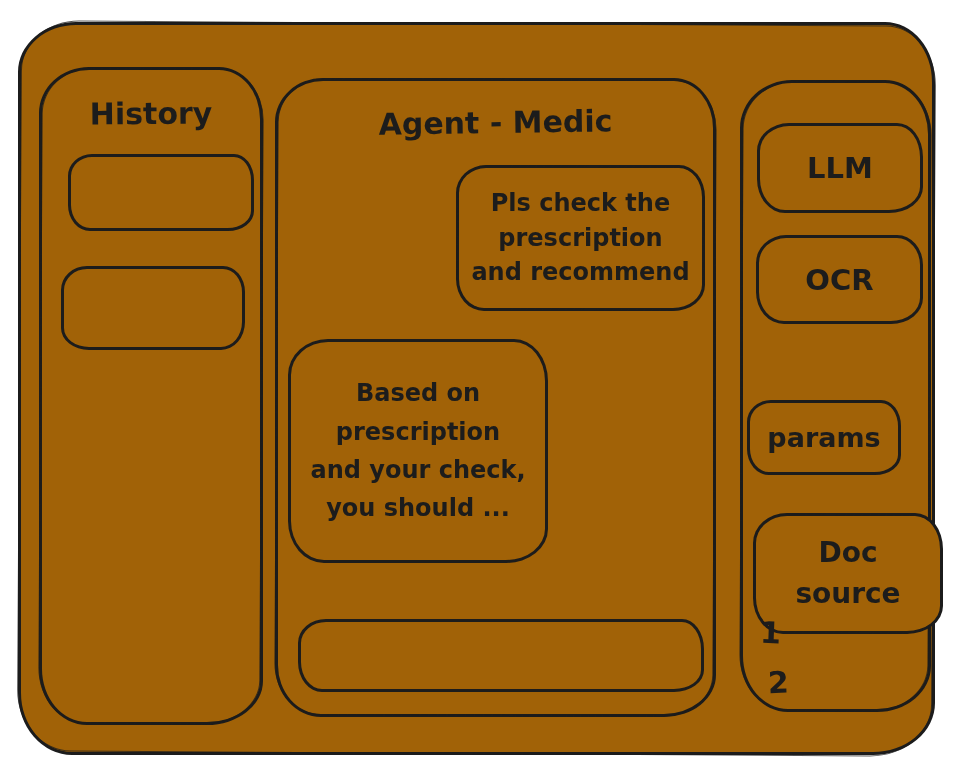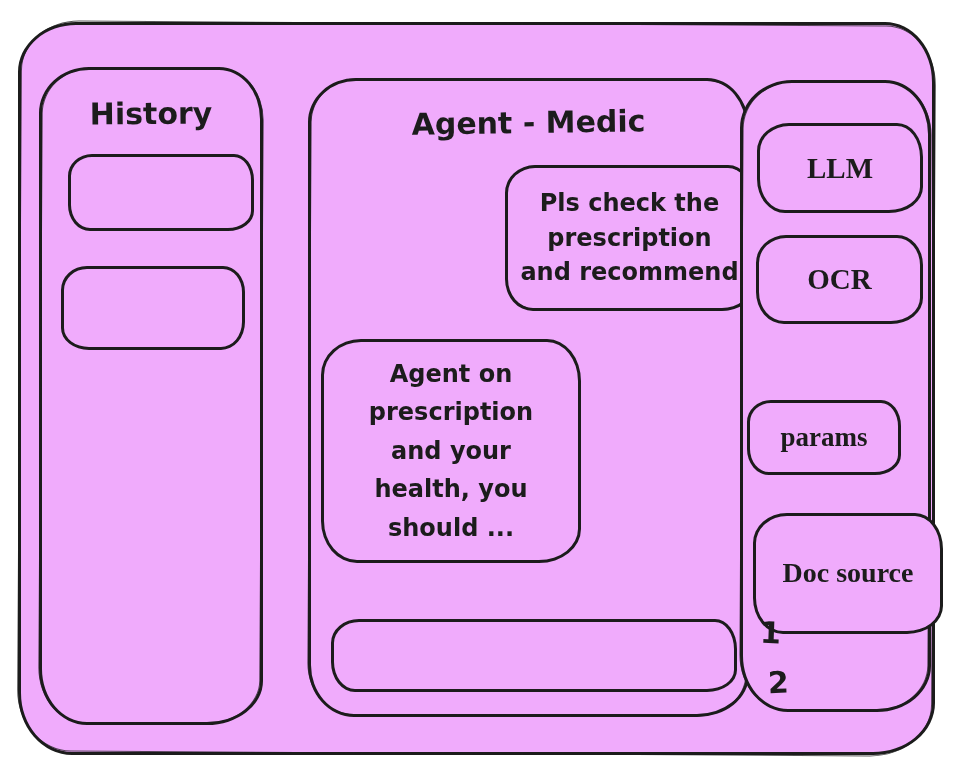--- a/index.html
+++ b/index.html
@@ -9,21 +9,21 @@
     background: #ffffff;
     font-family: "DejaVu Sans", sans-serif;
     font-weight: bold;
     color: #1c1c1c;
     position: relative;
     overflow: hidden;
   }
   .sketch {
     position: absolute;
     border: 3px solid #1c1c1c;
-    background: #f0abfc;
+    background: #a16207;
   }
   
   .double::before {
     content: "";
     position: absolute;
     inset: -2px;
     border: 1.5px solid rgba(28,28,28,0.75);
     border-radius: inherit;
     transform: rotate(0.35deg);
     pointer-events: none;
@@ -62,30 +62,29 @@
   }
   .hist-item-2 {
     left: 19px; top: 196px; width: 184px; height: 84px;
     border-radius: 26px 22px 24px 28px / 24px 26px 28px 22px;
   }
 
   
   .chat-panel {
     left: 272px; top: 75px; width: 441px; height: 639px;
     border-radius: 48px 42px 52px 46px / 44px 50px 42px 52px;
-    margin-left: 33px;
   }
   .chat-title {
     top: 24px;
     font-size: 30px;
     transform: rotate(-0.8deg);
   }
   .bubble { font-size: 24px; }
   .bubble-user {
-    left: 194px; top: 84px; width: 249px; height: 146px;
+    left: 178px; top: 84px; width: 249px; height: 146px;
     border-radius: 30px 26px 32px 28px / 28px 32px 26px 32px;
     line-height: 1.45;
     padding: 6px 10px;
   }
   .bubble-assistant {
     left: 10px; top: 258px; width: 260px; height: 224px;
     border-radius: 40px 34px 42px 36px / 36px 42px 34px 42px;
     line-height: 1.6;
     padding: 8px 16px;
   }
@@ -97,21 +96,21 @@
     padding: 0 18px;
     outline: none;
     color: #1c1c1c;
   }
 
   
   .sidebar-right {
     left: 737px; top: 77px; width: 191px; height: 632px;
     border-radius: 52px 46px 54px 48px / 48px 54px 46px 56px;
   }
-  .tool { font-size: 29px; cursor: default; font-family: Liberation Serif, serif; }
+  .tool { font-size: 29px; cursor: default; }
   .tool-llm {
     left: 14px; top: 40px; width: 166px; height: 90px;
     border-radius: 32px 26px 34px 28px / 28px 34px 26px 34px;
   }
   .tool-ocr {
     left: 13px; top: 152px; width: 167px; height: 89px;
     border-radius: 30px 26px 32px 28px / 28px 30px 26px 32px;
   }
   .tool-params {
     left: 4px; top: 317px; width: 154px; height: 75px;
@@ -144,21 +143,21 @@
   </div>
 
   <div class="sketch double chat-panel" style="left:254px; top:53px;">
     <div class="label-center chat-title">Agent - Medic</div>
 
     <div class="sketch double flex-center bubble bubble-user">
       <span>Pls check the prescription and recommend</span>
     </div>
 
     <div class="sketch flex-center bubble bubble-assistant">
-      <span>Agent on prescription and your health, you should ...</span>
+      <span>Based on prescription and your check, you should ...</span>
     </div>
 
     <input class="sketch chat-input" type="text" value="" style="">
   </div>
 
   <div class="sketch double sidebar-right" style="left:719px; top:55px;">
     <div class="sketch flex-center tool tool-llm">
       <span>LLM</span>
     </div>
 

